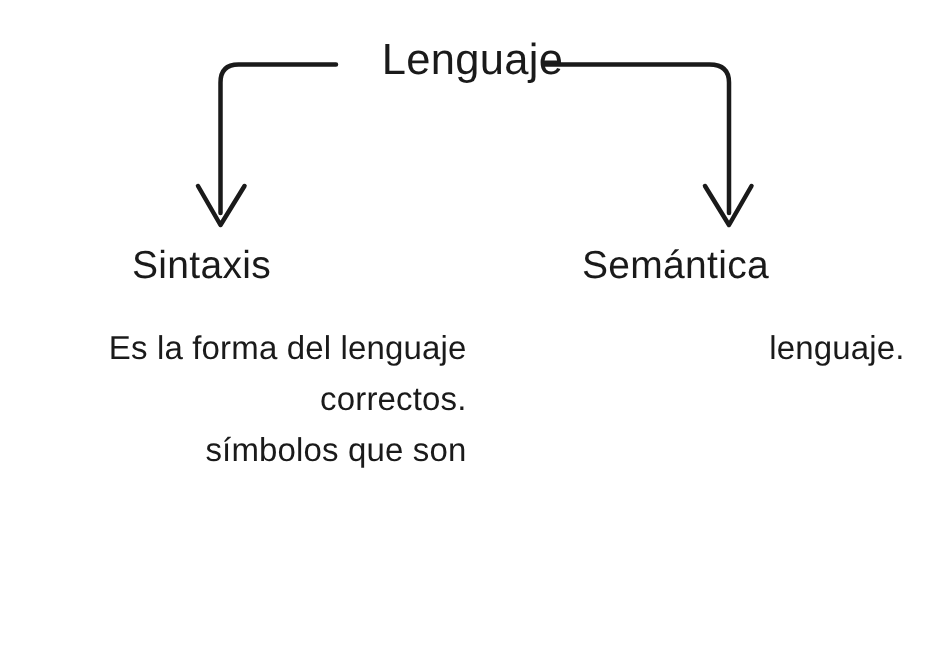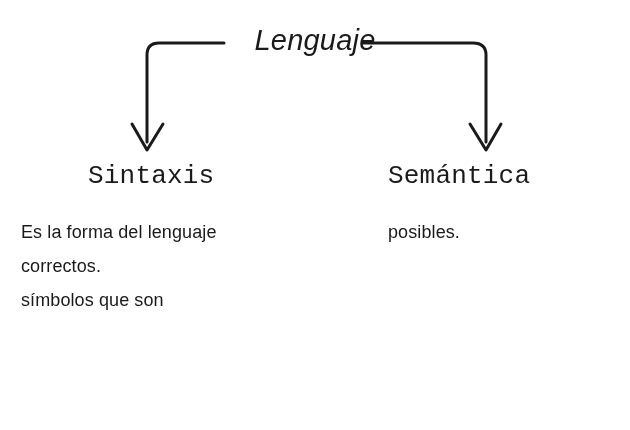--- a/index.html
+++ b/index.html
@@ -37,50 +37,49 @@
     position: absolute;
     left: 0;
     top: 23px;
     width: 630px;
     text-align: center;
     font-size: 29px;
     line-height: 34px;
     letter-spacing: 0.2px;
     color: #1a1a1a;
     white-space: nowrap;
-    font-style: italic;
   }
 
   
   .branch {
     position: absolute;
     top: 160px;
   }
   .branch-left  { left: 21px;  width: 290px; }
   .branch-right { left: 388px; width: 215px; }
 
   .branch-title {
     font-size: 26px;
     line-height: 32px;
     letter-spacing: 0.2px;
     color: #1a1a1a;
     white-space: nowrap;
     margin: 0;
     font-weight: normal;
-    font-family: Liberation Mono, monospace;
   }
   .branch-left .branch-title { padding-left: 67px; }
   .branch-right .branch-title { padding-left: 0px; }
 
   .branch-body {
     margin-top: 23px;
-    font-size: 18px;
+    font-size: 22px;
     line-height: 34px;
     letter-spacing: 0.1px;
     color: #1a1a1a;
+    text-align: right;
   }
   .branch-body .line {
     display: block;
     white-space: nowrap;
   }
 </style>
 </head>
 <body>
 
 <div class="canvas">
@@ -103,17 +102,17 @@
     <div class="branch-body">
       <span class="line">Es la forma del lenguaje</span>
       <span class="line">correctos.</span>
       <span class="line">símbolos que son</span>
     </div>
   </div>
 
   <div class="branch branch-right">
     <div class="branch-title">Semántica</div>
     <div class="branch-body">
-      <span class="line">posibles.</span>
+      <span class="line">lenguaje.</span>
     </div>
   </div>
 
 </div>
 
 </body></html>

